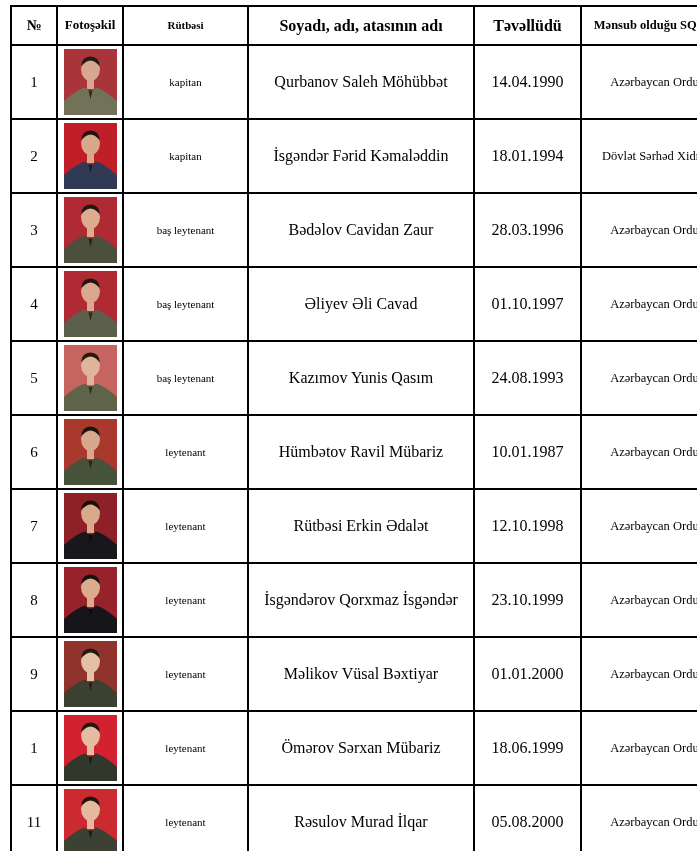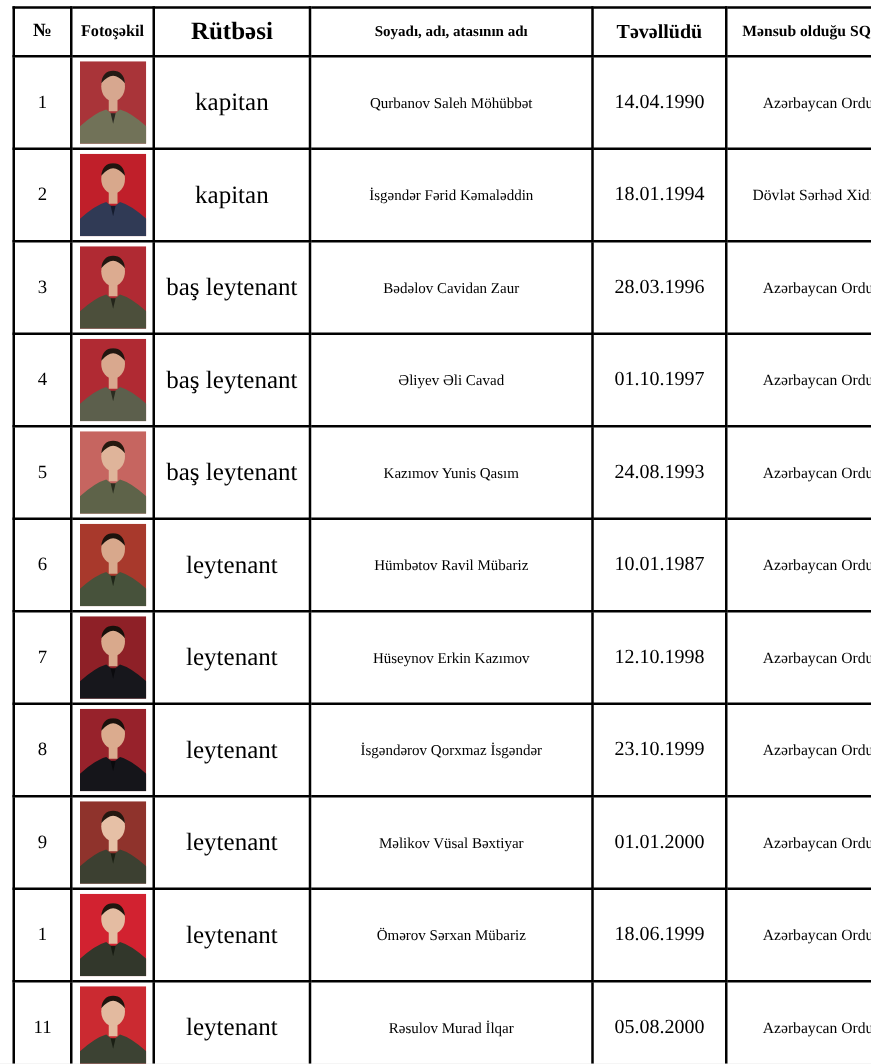--- a/index.html
+++ b/index.html
@@ -27,22 +27,22 @@
   }
   thead th{
     font-size:13px;
     font-weight:bold;
     height:37px;
     line-height:1.25;
   }
   tbody td{ height:72px; }
   .c-no   { width:38px;  font-size:15px; }
   .c-photo{ width:58px; padding:0;margin-top:16px; }
-  .c-rank { width:117px; font-size:20px;border-radius:11px; }
-  .c-name { width:218px; font-size:12px; }
+  .c-rank { width:117px; font-size:11px;border-radius:11px; }
+  .c-name { width:218px; font-size:16px; }
   .c-dob  { width:99px;  font-size:16px;margin-top:38px; }
   .c-branch{width:150px; font-size:12.5px; }
   .photo{
     width:53px;height:66px;
     margin:3px auto;
   }
   .photo svg{ display:block; width:53px; height:66px; }
 </style>
 </head>
 <body>
@@ -182,21 +182,21 @@
                 <rect width="53" height="66" fill="#8e2027"></rect>
                 <path d="M0,66 L0,52 Q12,41 21,38.5 L26.5,43 L32,38.5 Q41,41 53,52 L53,66 Z" fill="#17171c"></path>
                 <rect x="23" y="28" width="7" height="12" fill="#d9a98c"></rect>
                 <path d="M24.5,41.5 L28.5,41.5 L26.5,50 Z" fill="#0b0b0e"></path>
                 <ellipse cx="26.5" cy="20" rx="9.5" ry="12" fill="#d9a98c"></ellipse>
                 <path d="M17,17.5 Q18,7.5 26.5,7.5 Q35,7.5 36,17.5 Q31,11.5 26.5,11.5 Q22,11.5 17,17.5 Z" fill="#18100b"></path>
               </svg>
             </div>
           </td>
         <td class="c-rank">leytenant</td>
-        <td class="c-name">Hüseynov Erkin Kazımov</td>
+        <td class="c-name">Rütbəsi Erkin Ədalət</td>
         <td class="c-dob">12.10.1998</td>
         <td class="c-branch">Azərbaycan Ordusu</td>
       </tr>
       <tr>
         <td class="c-no">8</td>
         <td class="c-photo">
             <div class="photo">
               <svg viewBox="0 0 53 66" xmlns="http://www.w3.org/2000/svg">
                 <rect width="53" height="66" fill="#97222b"></rect>
                 <path d="M0,66 L0,52 Q12,41 21,38.5 L26.5,43 L32,38.5 Q41,41 53,52 L53,66 Z" fill="#15151a"></path>

